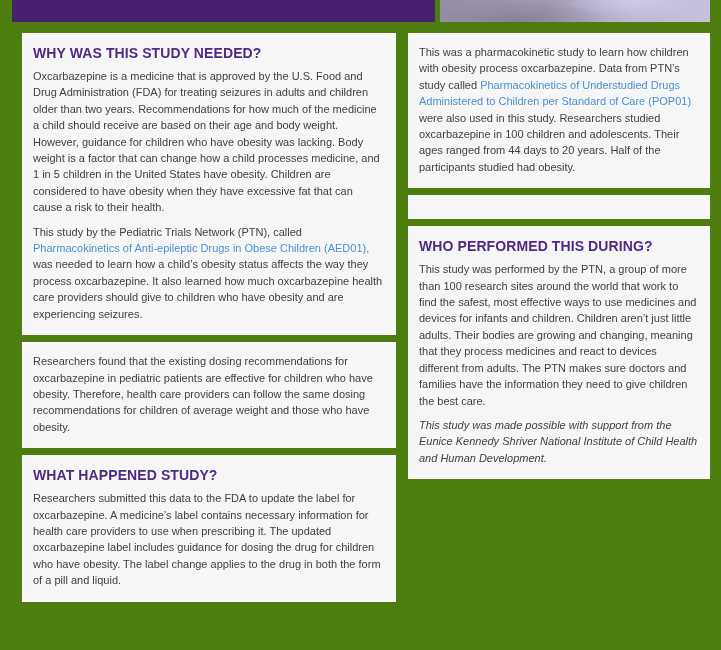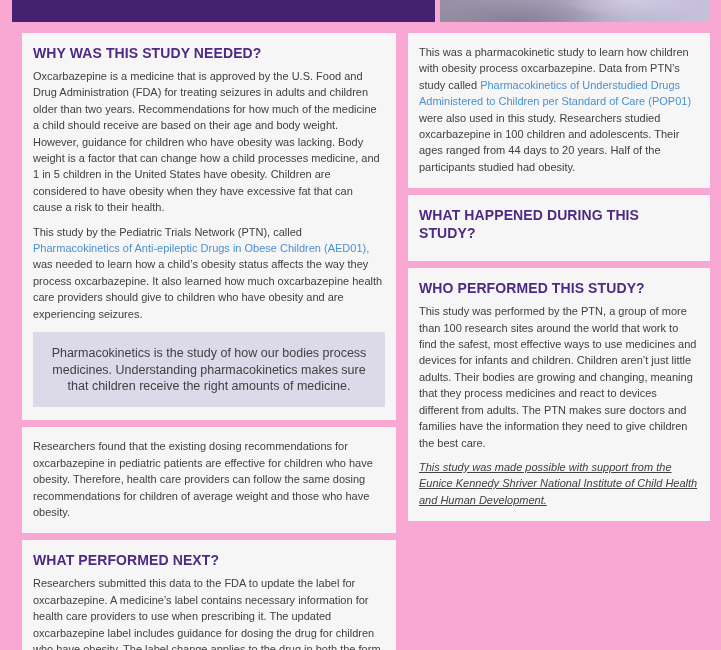--- a/index.html
+++ b/index.html
@@ -2,21 +2,21 @@
 <html><head>
 <meta charset="utf-8">
 <style>
   * { margin: 0; padding: 0; box-sizing: border-box; }
   html, body { background: #ffffff; }
   body {
     font-family: "Liberation Sans", sans-serif;
     width: 721px; height: 650px; overflow: hidden;
     color: #414042;
   }
-  .page { width: 721px; height: 650px; overflow: hidden; position: relative; background: #f9a8d4; }
+  .page { width: 721px; height: 650px; overflow: hidden; position: relative; background: #4d7c0f; }
 
   
   .header { position: absolute; top: 0; left: 0; width: 721px; height: 22px; }
   .header-bar {
     position: absolute; left: 12px; top: 0; width: 423px; height: 22px;
     background: #452170;
   }
   .header-image {
     position: absolute; left: 440px; top: 0; width: 270px; height: 22px;
     background:
@@ -44,66 +44,64 @@
   }
   p:last-child { margin-bottom: 0; }
   a.doc-link { color: #4a90d2; cursor: pointer; }
   .callout {
     background: #dcd9e9;
     margin-top: 10px;
     padding: 13px 18px;
     text-align: center;
     font-size: 12.5px; line-height: 16.4px; color: #414042;
   }
-  .italic-note { font-style: italic; text-decoration: underline; }
+  .italic-note { font-style: italic; }
 </style>
 </head>
 <body>
 
 <div class="page">
 
   <div class="header">
     <div class="header-bar"></div>
     <div class="header-image"></div>
   </div>
 
   <div class="columns">
 
     <div class="col-left">
 
       <section class="card">
         <h2>WHY WAS THIS STUDY NEEDED?</h2>
         <p>Oxcarbazepine is a medicine that is approved by the U.S. Food and Drug Administration (FDA) for treating seizures in adults and children older than two years. Recommendations for how much of the medicine a child should receive are based on their age and body weight. However, guidance for children who have obesity was lacking. Body weight is a factor that can change how a child processes medicine, and 1 in 5 children in the United States have obesity. Children are considered to have obesity when they have excessive fat that can cause a risk to their health.</p>
         <p><span>This study by the Pediatric Trials Network (PTN), called </span><a class="doc-link">Pharmacokinetics of Anti-epileptic Drugs in Obese Children (AED01),</a><span> was needed to learn how a child’s obesity status affects the way they process oxcarbazepine. It also learned how much oxcarbazepine health care providers should give to children who have obesity and are experiencing seizures.</span></p>
-        <div class="callout">Pharmacokinetics is the study of how our bodies process medicines. Understanding pharmacokinetics makes sure that children receive the right amounts of medicine.</div>
       </section>
 
       <section class="card">
         <p>Researchers found that the existing dosing recommendations for oxcarbazepine in pediatric patients are effective for children who have obesity. Therefore, health care providers can follow the same dosing recommendations for children of average weight and those who have obesity.</p>
       </section>
 
       <section class="card">
-        <h2>WHAT PERFORMED NEXT?</h2>
+        <h2>WHAT HAPPENED STUDY?</h2>
         <p>Researchers submitted this data to the FDA to update the label for oxcarbazepine. A medicine’s label contains necessary information for health care providers to use when prescribing it. The updated oxcarbazepine label includes guidance for dosing the drug for children who have obesity. The label change applies to the drug in both the form of a pill and liquid.</p>
       </section>
 
     </div>
 
     <div class="col-right">
 
       <section class="card">
         <p><span>This was a pharmacokinetic study to learn how children with obesity process oxcarbazepine. Data from PTN’s study called </span><a class="doc-link">Pharmacokinetics of Understudied Drugs Administered to Children per Standard of Care (POP01)</a><span> were also used in this study. Researchers studied oxcarbazepine in 100 children and adolescents. Their ages ranged from 44 days to 20 years. Half of the participants studied had obesity.</span></p>
       </section>
 
       <section class="card">
-        <h2>WHAT HAPPENED DURING THIS STUDY?</h2>
       </section>
 
       <section class="card">
-        <h2>WHO PERFORMED THIS STUDY?</h2>
+        <h2>WHO PERFORMED THIS DURING?</h2>
         <p>This study was performed by the PTN, a group of more than 100 research sites around the world that work to find the safest, most effective ways to use medicines and devices for infants and children. Children aren’t just little adults. Their bodies are growing and changing, meaning that they process medicines and react to devices different from adults. The PTN makes sure doctors and families have the information they need to give children the best care.</p>
         <p class="italic-note">This study was made possible with support from the Eunice Kennedy Shriver National Institute of Child Health and Human Development.</p>
       </section>
 
     </div>
 
   </div>
 </div>
 
 </body></html>

